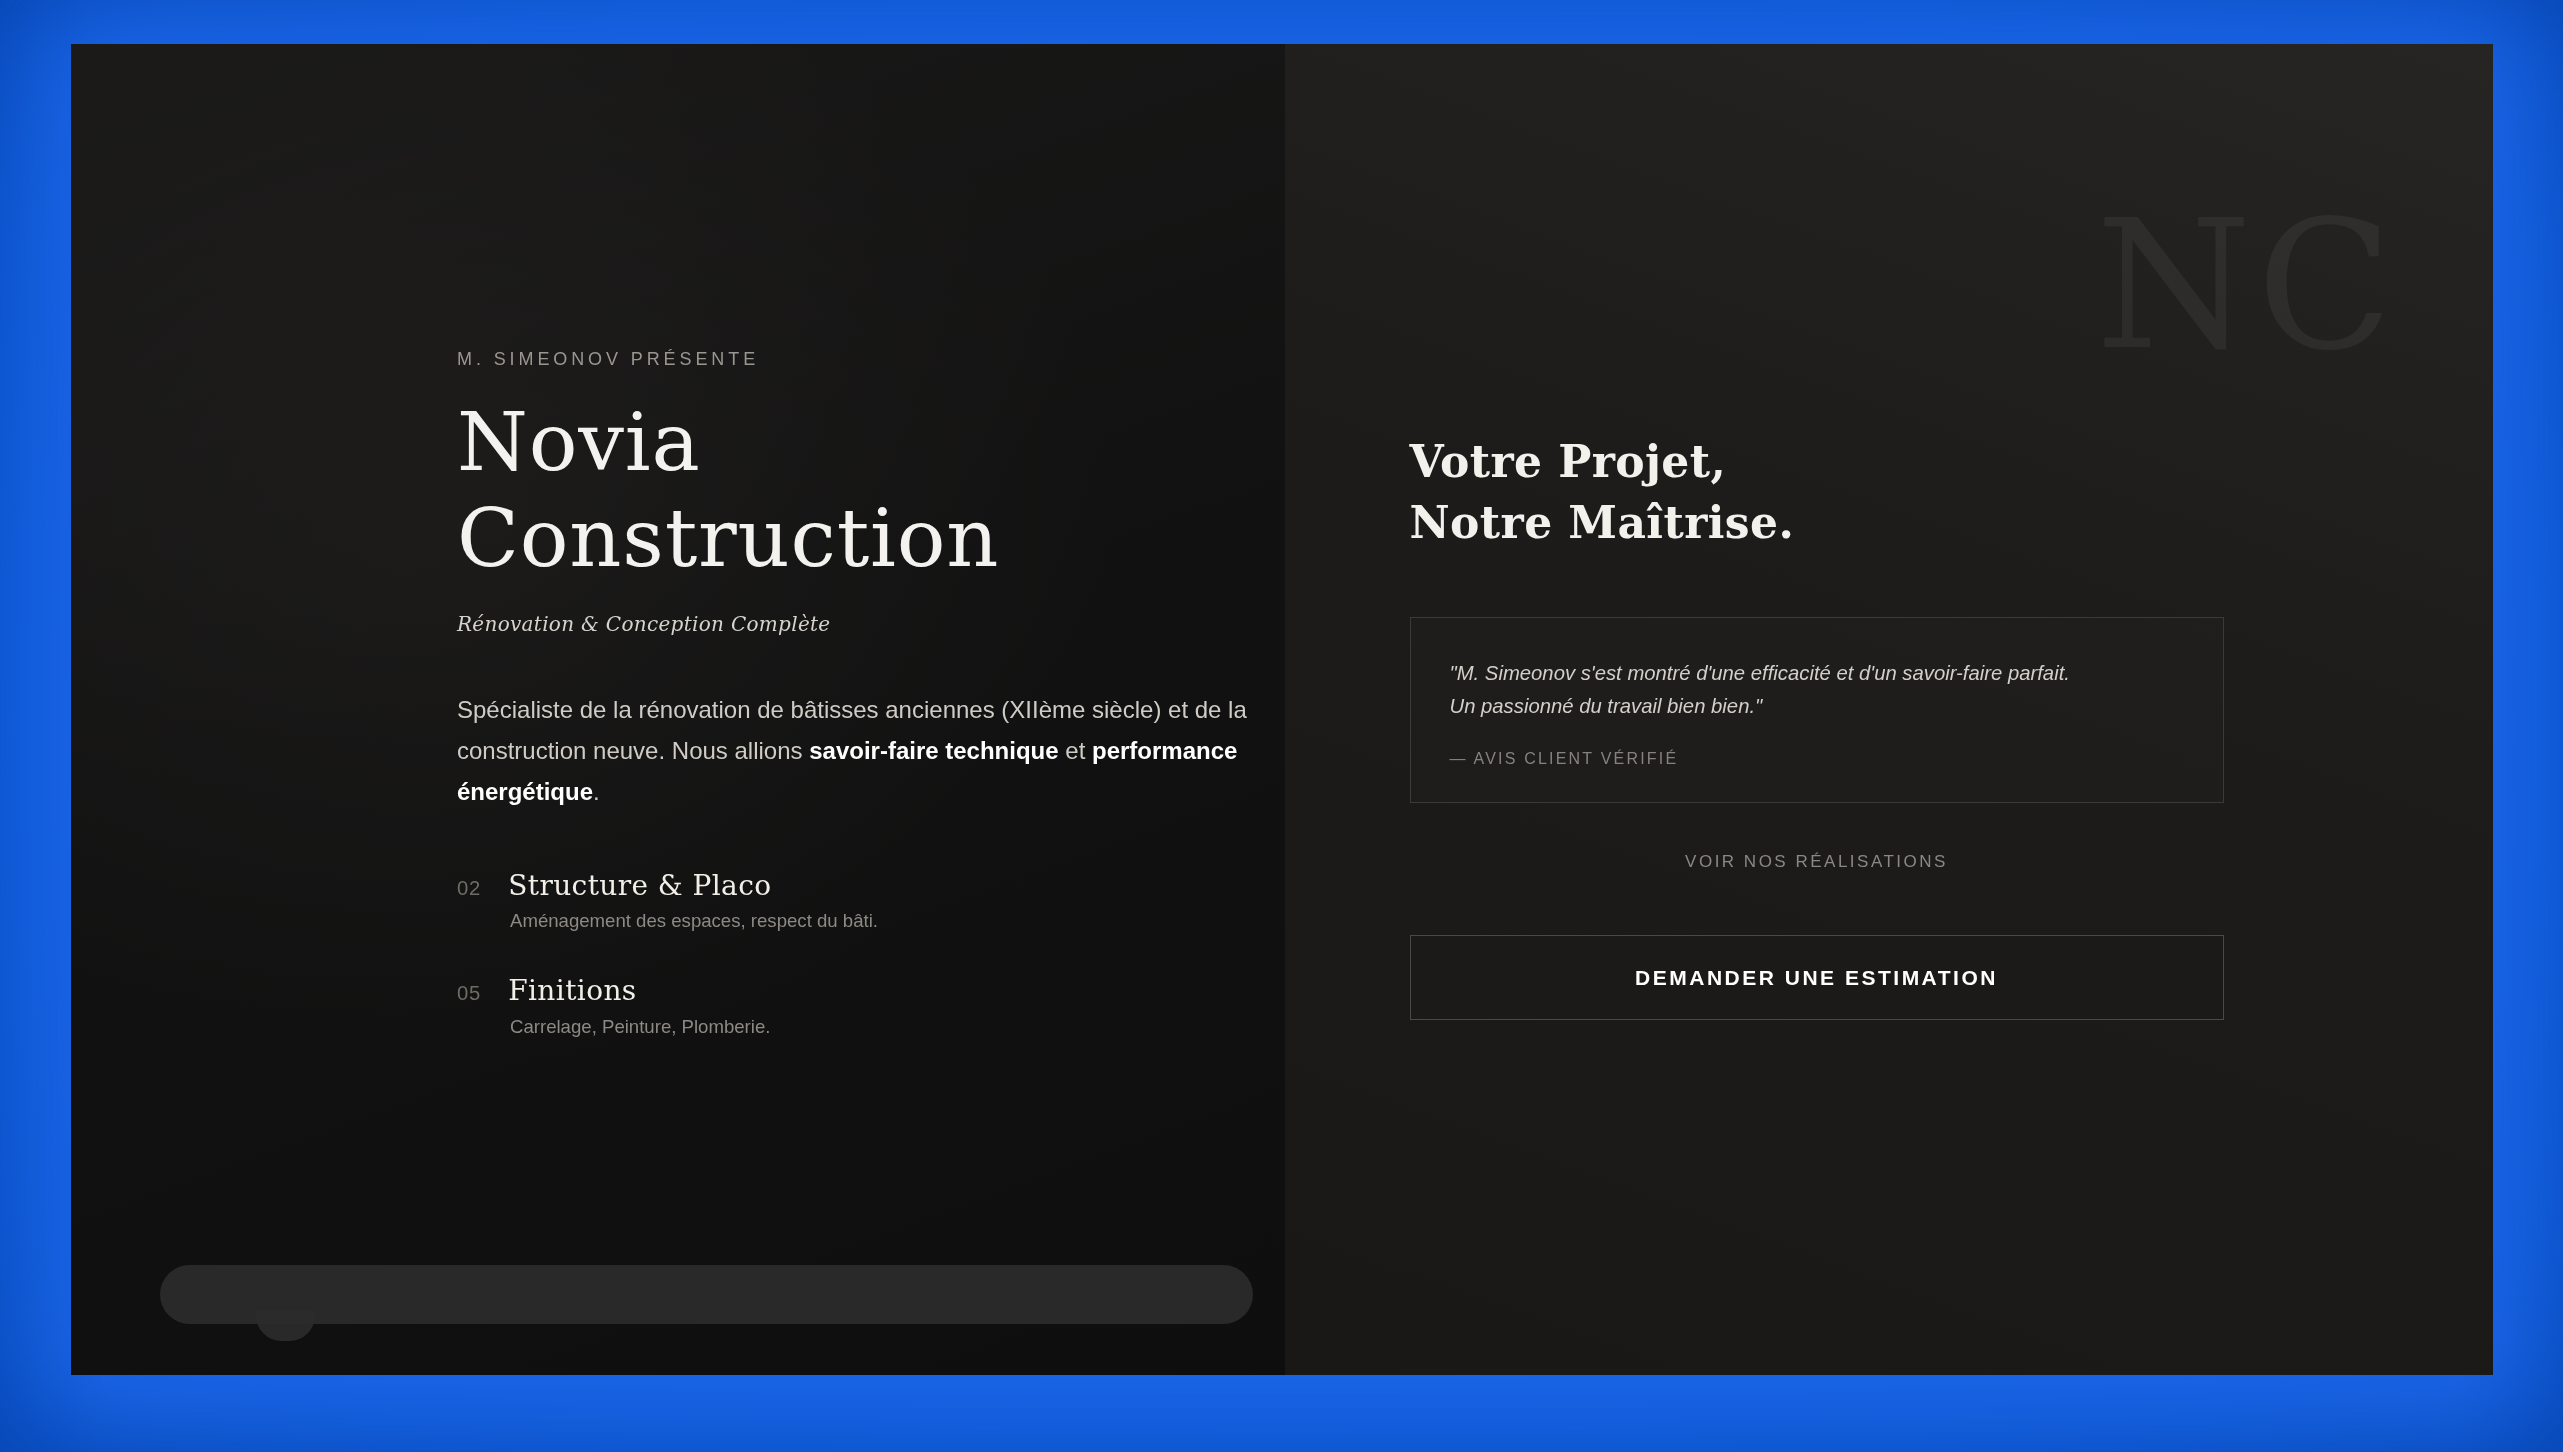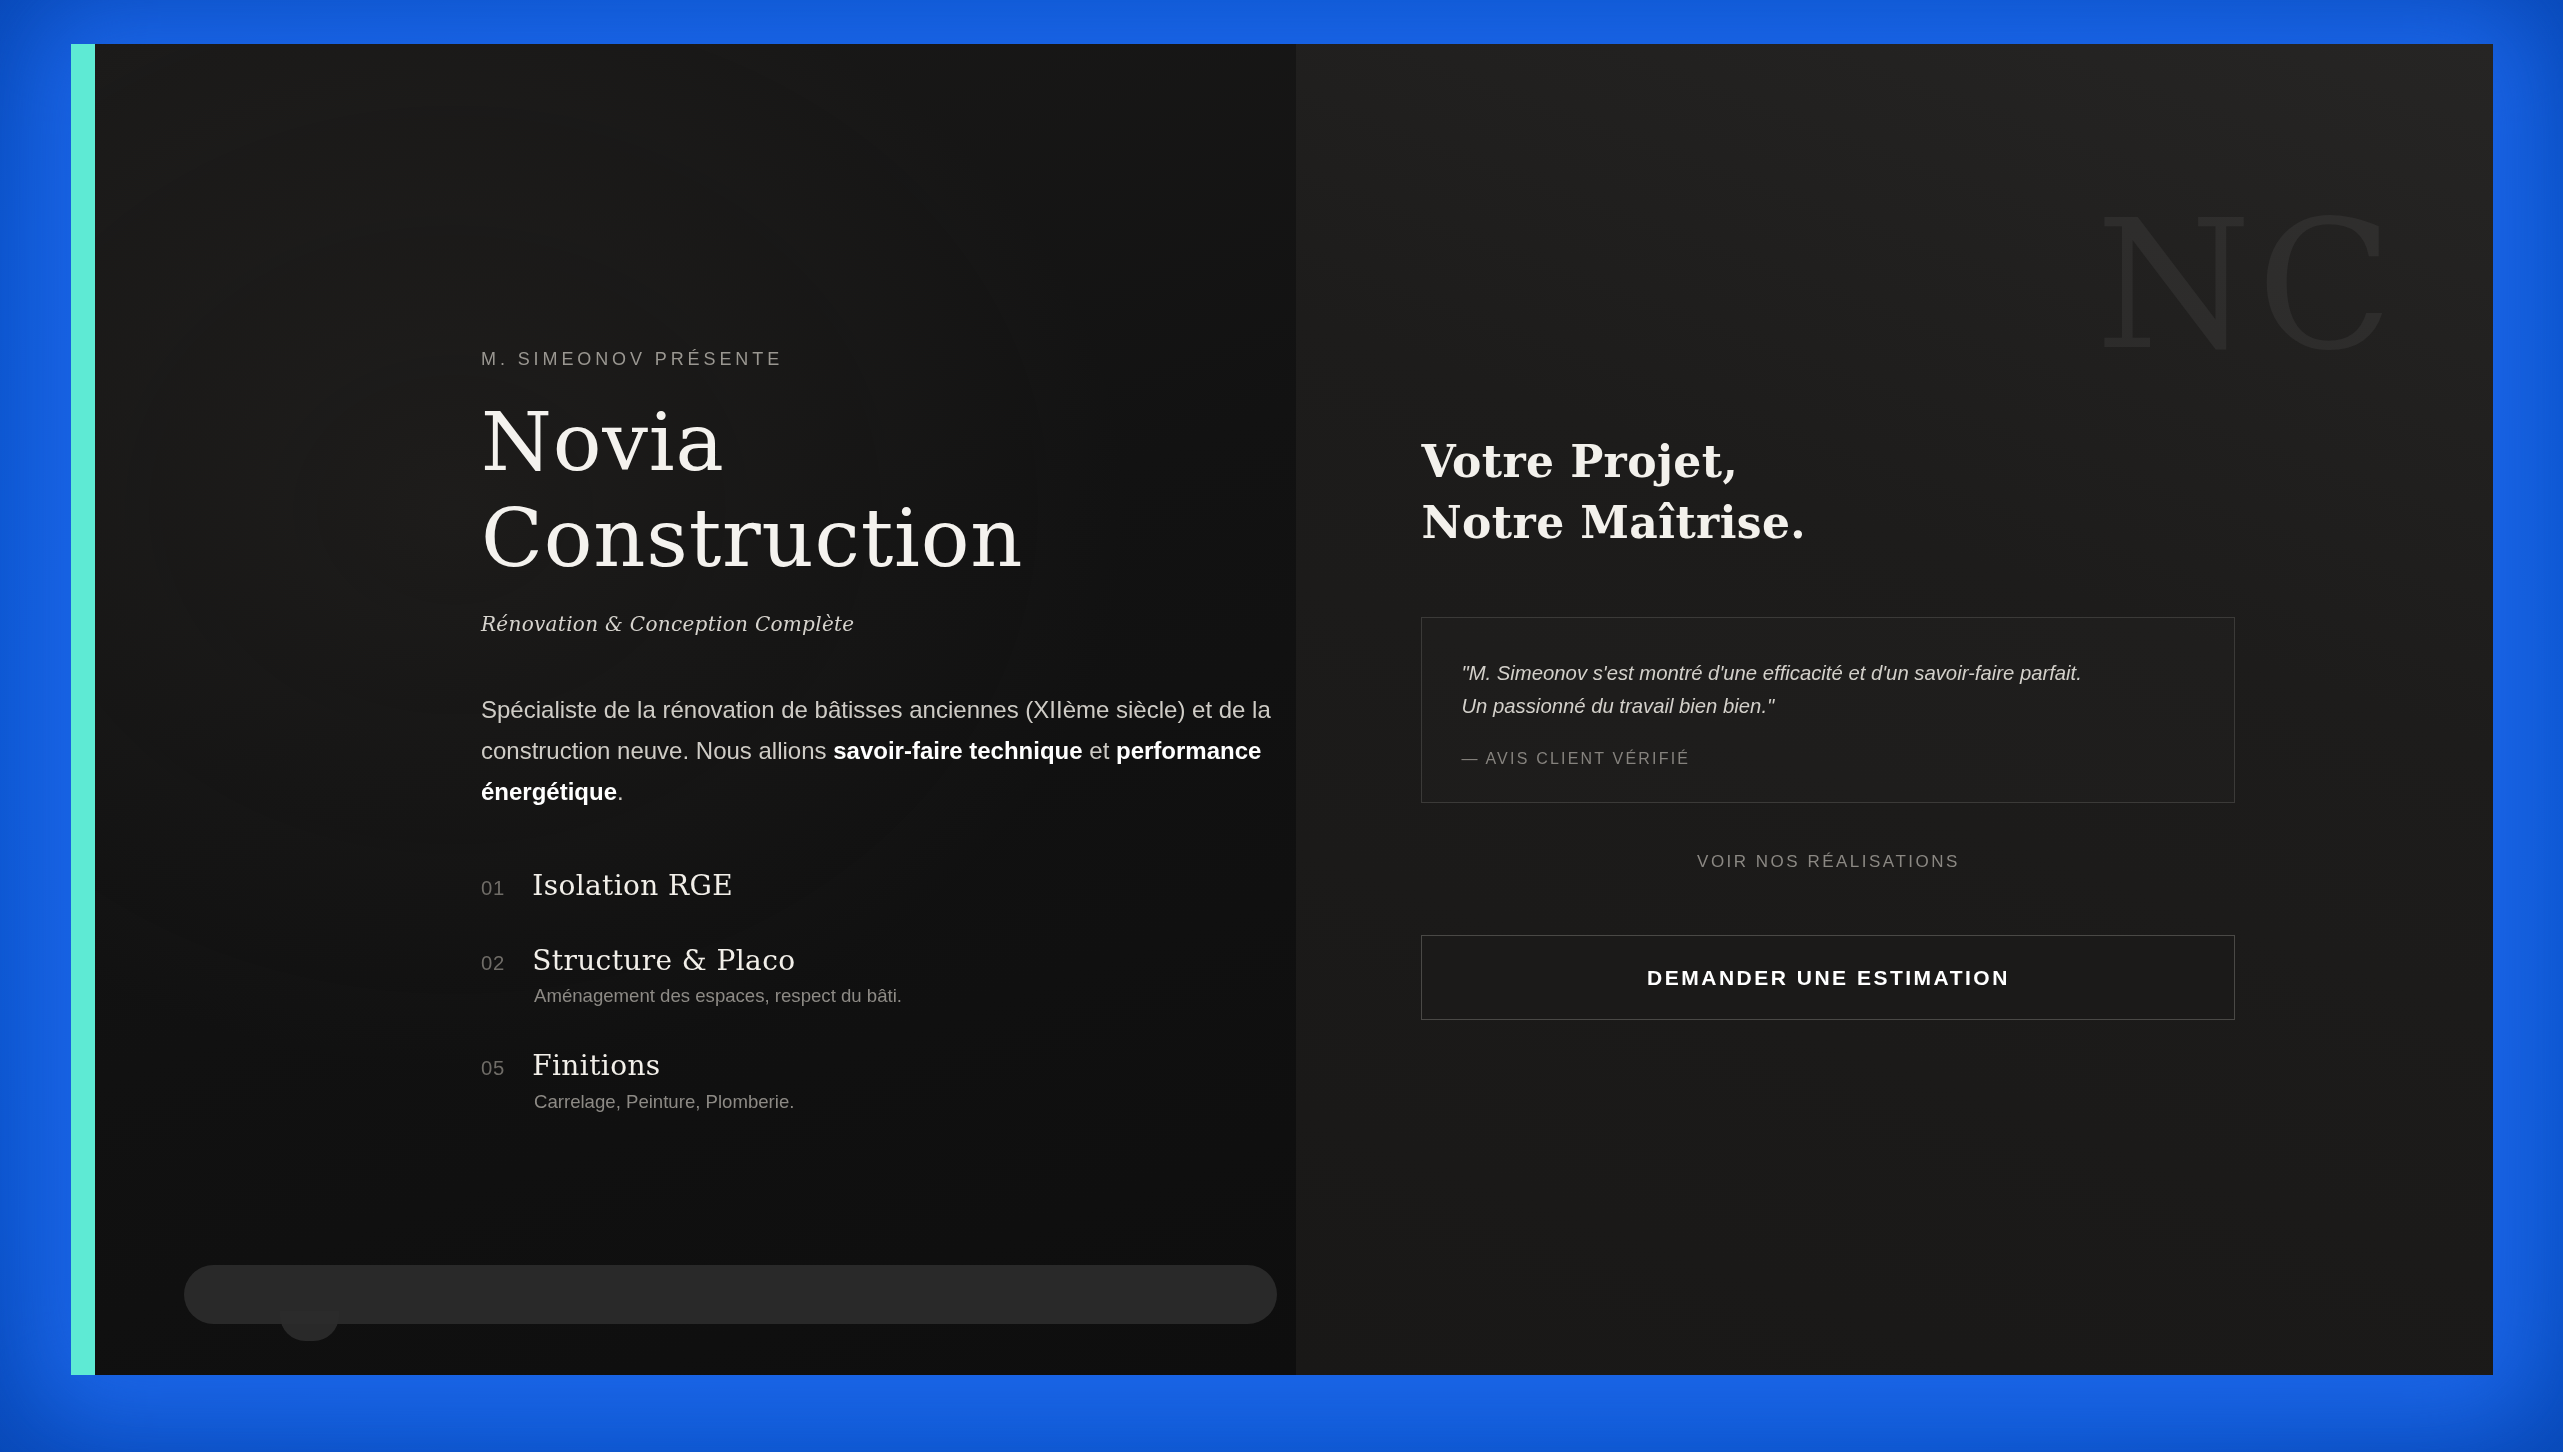--- a/index.html
+++ b/index.html
@@ -26,23 +26,22 @@
     filter: blur(47px);
     opacity: 0.75;
   }
   #card {
     position: absolute;
     left: 71px;
     top: 44px;
     width: 2422px;
     height: 1331px;
     display: flex;
-    background: #5eead4;
+    background: #4d7c0f;
     box-shadow: 0 0 102px 34px rgba(20,90,220,0.55);
-    padding-left: 24px;
   }
   
   #left {
     position: relative;
     width: 1214px;
     height: 100%;
     background:
       radial-gradient(ellipse 80% 60% at 30% 35%, rgba(60,55,50,0.22) 0%, rgba(20,20,20,0) 70%),
       linear-gradient(160deg, #1b1a19 0%, #121212 45%, #0e0e0e 100%);
     overflow: hidden;
@@ -230,24 +229,20 @@
 
       <div id="subtitle">Rénovation &amp; Conception Complète</div>
 
       <p id="desc">
         <span>Spécialiste de la rénovation de bâtisses anciennes (XIIème siècle) et de la construction neuve. Nous allions </span><b>savoir-faire technique</b><span> et </span><b>performance énergétique</b><span>.</span>
       </p>
 
       <div id="features">
 
         <div class="feature">
-          <div class="feature-head">
-            <span class="feature-num">01</span>
-            <span class="feature-name">Isolation RGE</span>
-          </div>
         </div>
 
         <div class="feature">
           <div class="feature-head">
             <span class="feature-num">02</span>
             <span class="feature-name">Structure &amp; Placo</span>
           </div>
           <div class="feature-desc">Aménagement des espaces, respect du bâti.</div>
         </div>
 

